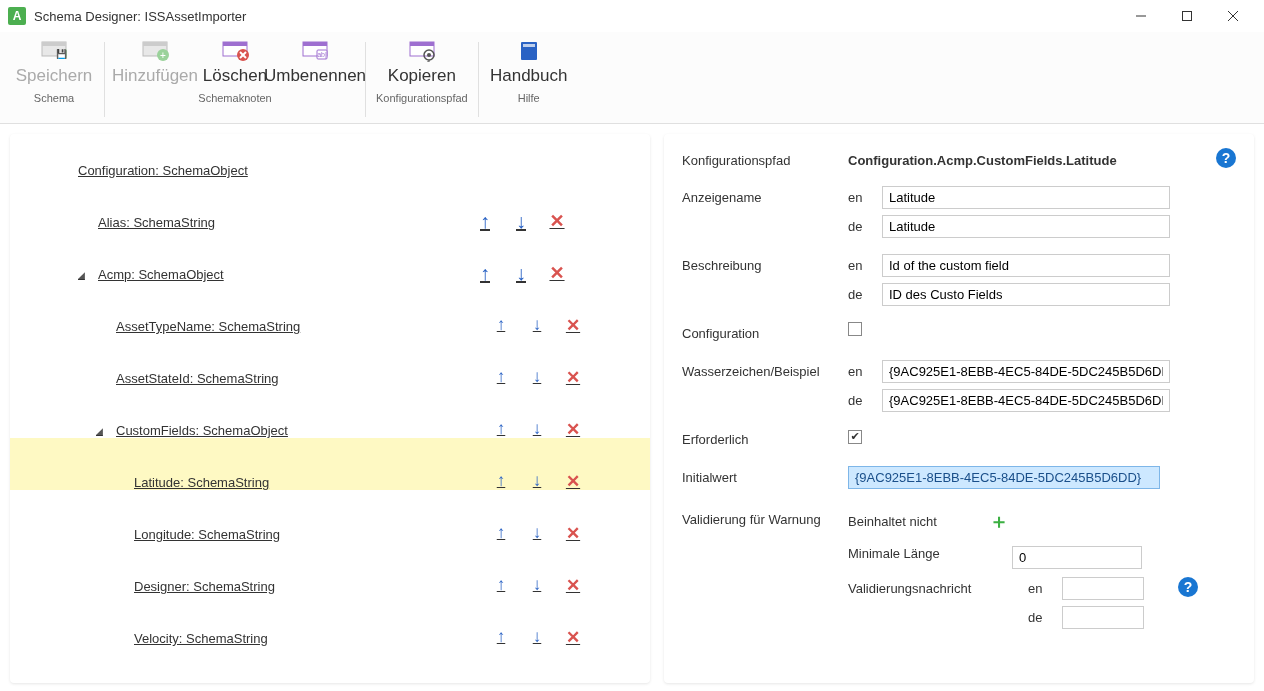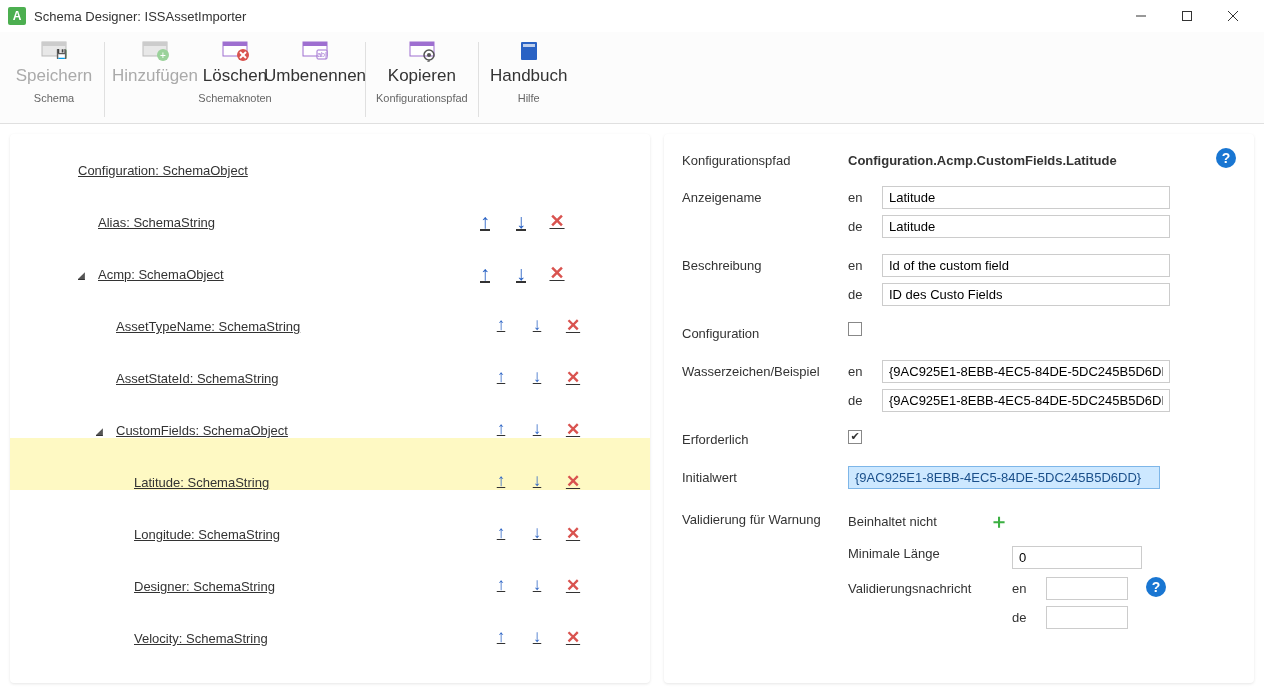--- a/index.html
+++ b/index.html
@@ -363,21 +363,21 @@
         <span>Beinhaltet nicht</span>
         <span class="plus-icon">＋</span>
       </div>
     </div>
 
     <div style="padding-left:166px;">
       <div class="sub-row">
         <div class="sub-label">Minimale Länge</div>
         <input class="text-input short" value="0" style="">
       </div>
-      <div class="sub-row" style="align-items:flex-start;">
+      <div class="sub-row" style="align-items:flex-start;gap:16px;">
         <div class="sub-label" style="padding-top:4px;">Validierungsnachricht</div>
         <div>
           <div class="lang-pair">
               <span class="lang-tag">en</span>
               <input class="text-input vshort" value="" style="">
             </div>
           <div class="lang-pair" style="margin-top:6px;">
               <span class="lang-tag">de</span>
               <input class="text-input vshort" value="" style="">
             </div>

